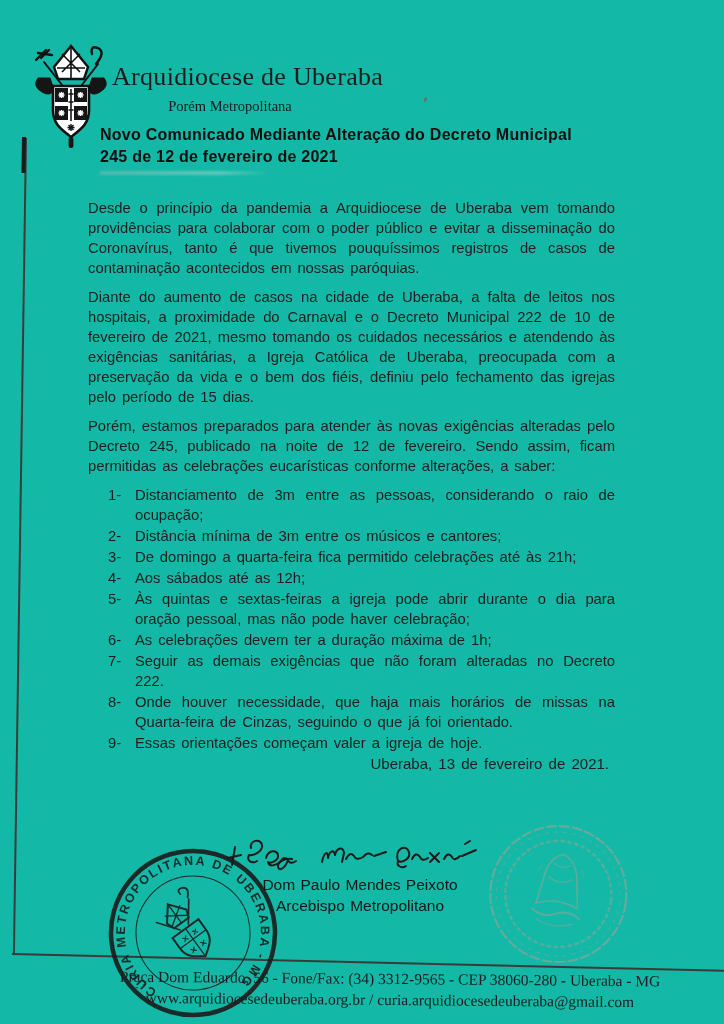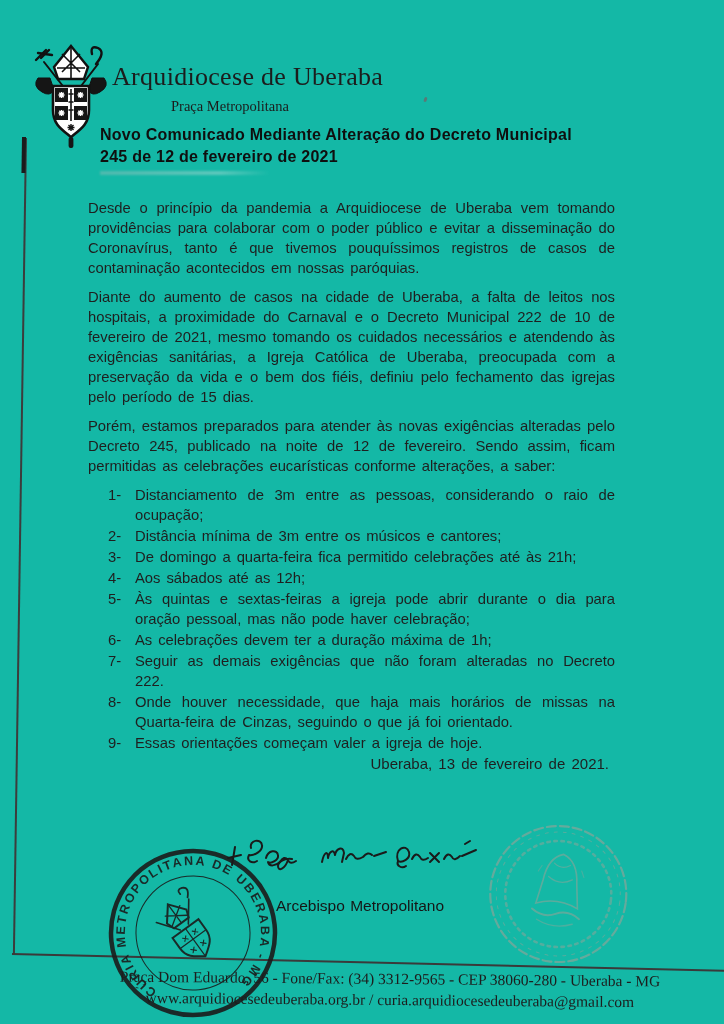--- a/index.html
+++ b/index.html
@@ -104,21 +104,21 @@
       <g stroke="#151515" stroke-width="1.6">
         <path d="M45 47 v32 M42.5 52 h5 M42.5 60 h5 M42.5 68 h5"></path>
       </g>
 
       <path d="M45 82 v7 M41.5 85.5 h7 M42.5 83 l5 5 M47.5 83 l-5 5" stroke="#151515" stroke-width="1.4"></path>
       <rect x="42.6" y="95" width="4.8" height="11" rx="2" fill="#151515"></rect>
     </g>
   </svg>
 
   <div class="org-name">Arquidiocese de Uberaba</div>
-  <div class="org-sub">Praça Metropolitana</div>
+  <div class="org-sub">Porém Metropolitana</div>
   <div class="doc-title">
     <div>Novo Comunicado Mediante Alteração do Decreto Municipal</div>
     <div>245 de 12 de fevereiro de 2021</div>
   </div>
 
   <div class="content">
     <p>Desde o princípio da pandemia a Arquidiocese de Uberaba vem tomando providências para colaborar com o poder público e evitar a disseminação do Coronavírus, tanto é que tivemos pouquíssimos registros de casos de contaminação acontecidos em nossas paróquias.</p>
     <p>Diante do aumento de casos na cidade de Uberaba, a falta de leitos nos hospitais, a proximidade do Carnaval e o Decreto Municipal 222 de 10 de fevereiro de 2021, mesmo tomando os cuidados necessários e atendendo às exigências sanitárias, a Igreja Católica de Uberaba, preocupada com a preservação da vida e o bem dos fiéis, definiu pelo fechamento das igrejas pelo período de 15 dias.</p>
     <p>Porém, estamos preparados para atender às novas exigências alteradas pelo Decreto 245, publicado na noite de 12 de fevereiro. Sendo assim, ficam permitidas as celebrações eucarísticas conforme alterações, a saber:</p>
 
@@ -178,20 +178,21 @@
       <path d="M156 22 l12 -4"></path>
 
       <path d="M180 27 c-4 -12 8 -18 11 -9 c2 7 -7 11 -11 9 c-2 5 4 8 8 5"></path>
       <path d="M194 25 q4 -8 8 -2 q2 5 8 1"></path>
       <path d="M212 19 l9 9 M221 19 l-9 9"></path>
       <path d="M226 25 q4 -8 8 -2 q2 5 8 -1"></path>
       <path d="M244 22 l14 -6"></path>
       <path d="M247 10 l5 -3"></path>
     </g>
   </svg>
+  <div class="sig-name">Dom Paulo Mendes Peixoto</div>
   <div class="sig-role">Arcebispo Metropolitano</div>
 
   <svg class="stamp-curia" viewBox="0 0 180 180">
     <defs>
       <path id="curiaTextCircle" d="M48.1 143.6 A 68 68 0 1 1 84.1 157.7" fill="none"></path>
     </defs>
     <g opacity="0.9">
       <circle cx="90" cy="90" r="82" fill="none" stroke="#1b1b1b" stroke-width="4.5"></circle>
       <circle cx="90" cy="90" r="57" fill="none" stroke="#1b1b1b" stroke-width="1"></circle>
       <text font-family="Liberation Sans, sans-serif" font-size="12.5" font-weight="bold" fill="#1b1b1b" letter-spacing="2">

